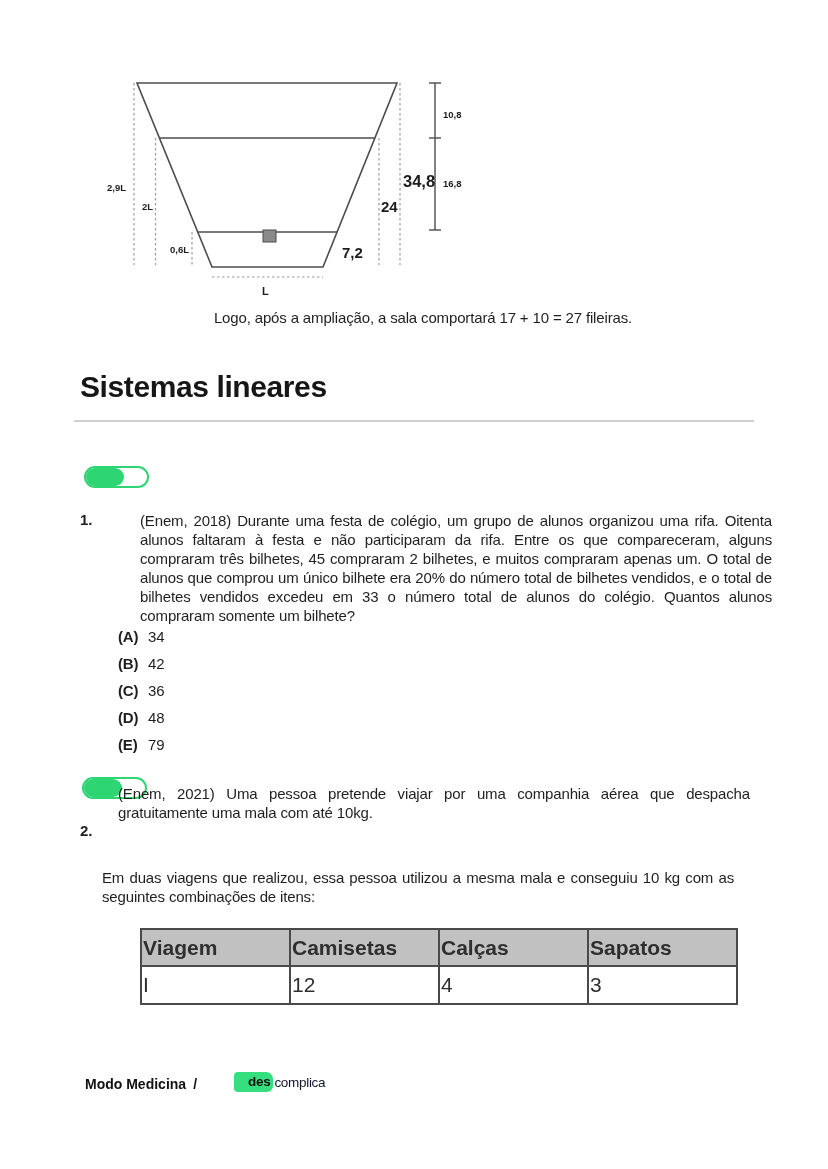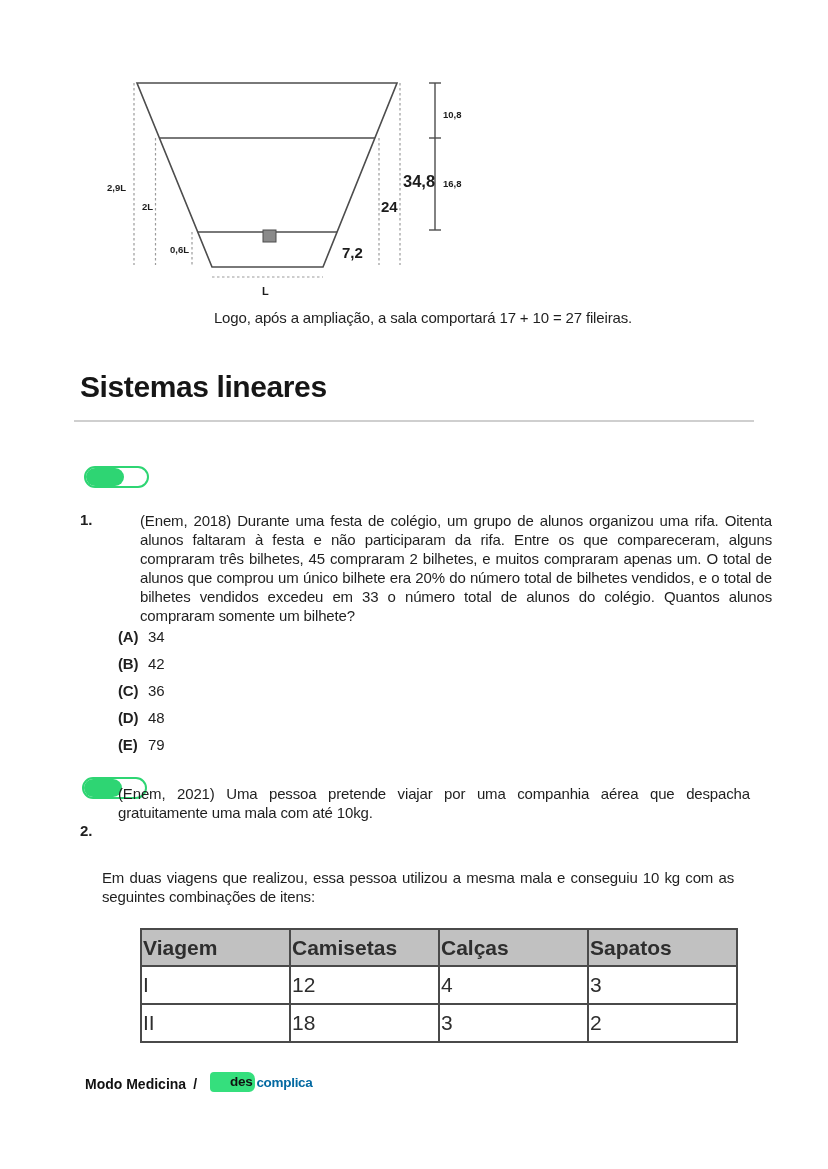--- a/index.html
+++ b/index.html
@@ -89,26 +89,26 @@
   
   .footer {
     left: 85px; top: 1072px;
     display: flex; align-items: flex-end; gap: 7px;
     font-size: 14px; font-weight: bold; color: #111;
   }
   .logo { display: flex; align-items: center; margin-left: 6px; }
   .logo .logo-highlight {
     background: var(--logo-green);
     color: #101010;
-    padding: 2px 3px 3px 20px;
+    padding: 2px 3px 3px 14px;
     border-radius: 4px 7px 6px 4px;
-    font-size: 13.5px; font-weight: bold; letter-spacing: -0.3px;
+    font-size: 13.5px; font-weight: bold; letter-spacing: -0.3px; margin-left: 24px;
   }
   .logo .logo-rest {
-    color: #0369a1; font-size: 13.5px; font-weight: bold; letter-spacing: -0.3px;
+    color: #0f172a; font-size: 13.5px; font-weight: normal; letter-spacing: -0.3px;
     margin-left: 1px;
   }
 </style>
 </head>
 <body>
 
 <div class="abs diagram">
   <svg width="380" height="232" viewBox="0 0 380 232">
 
     <g stroke="#9b9b9b" stroke-width="1.2" stroke-dasharray="2.5,2.5">
@@ -197,26 +197,20 @@
       <th>Sapatos</th>
     </tr>
   </thead>
   <tbody>
     <tr>
       <td>I</td>
       <td>12</td>
       <td>4</td>
       <td>3</td>
     </tr>
-    <tr>
-      <td>II</td>
-      <td>18</td>
-      <td>3</td>
-      <td>2</td>
-    </tr>
   </tbody>
 </table>
 
 <div class="abs footer">
   <span>Modo Medicina</span>
   <span>/</span>
   <span class="logo">
     <span class="logo-highlight">des</span>
     <span class="logo-rest">complica</span>
   </span>

